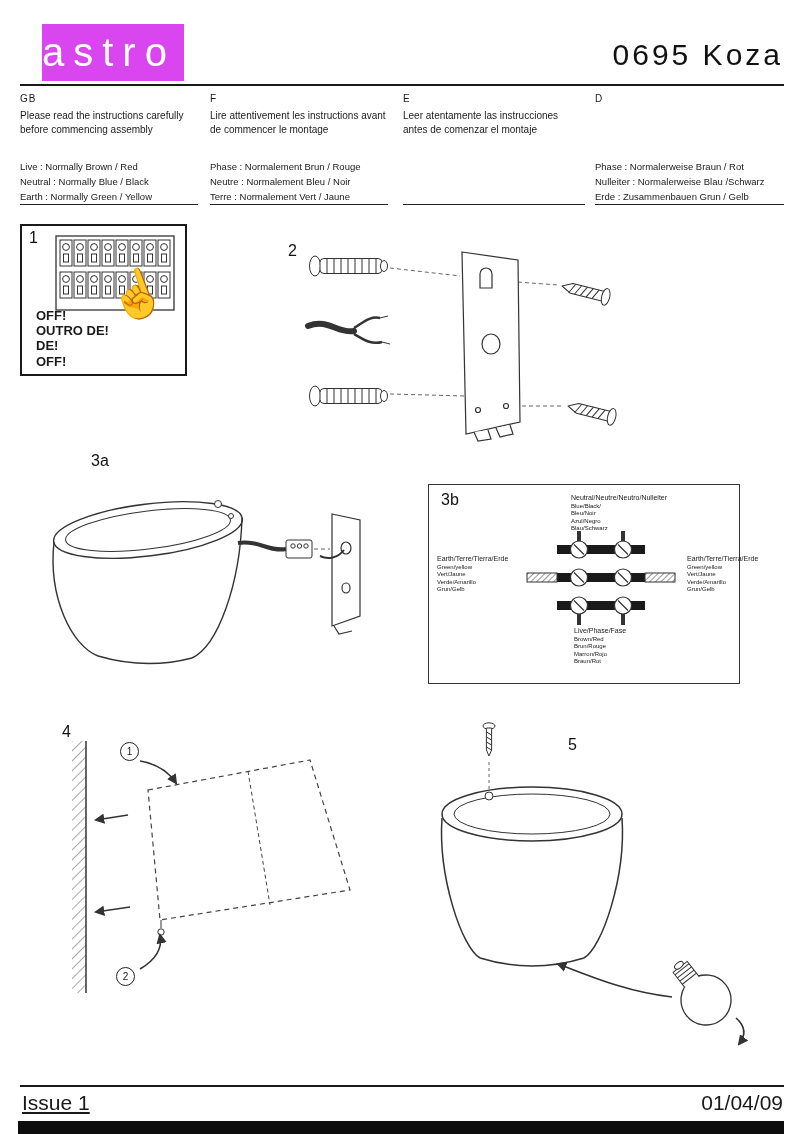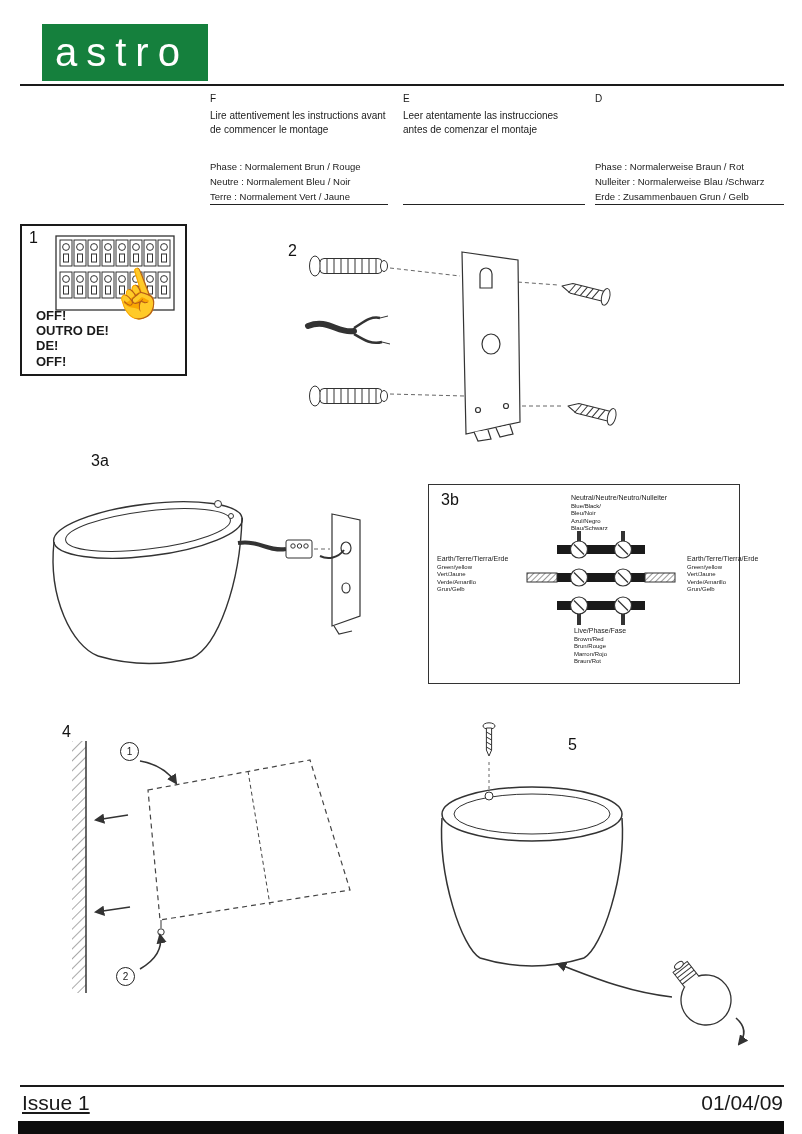--- a/index.html
+++ b/index.html
@@ -1,20 +1,20 @@
 <!DOCTYPE html>
 <html><head>
 <meta charset="utf-8">
 <style>
   * { margin:0; padding:0; box-sizing:border-box; }
   html,body { background:#9a9a9a; }
   body { font-family:"Liberation Sans", sans-serif; color:#1a1a1a; }
   .page { position:relative; width:802px; height:1134px; background:#ffffff; margin:0 auto; overflow:hidden; }
 
-  .logo-box { position:absolute; left:42px; top:24px; width:166px; height:57px; background:#15803d; color:#fff; display:flex; align-items:center; padding-left:13px; }
+  .logo-box { position:absolute; left:42px; top:24px; width:142px; height:57px; background:#d946ef; color:#fff; display:flex; align-items:center; }
   .logo-text { font-size:40px; letter-spacing:9px; font-weight:400; }
   .product { position:absolute; top:38px; right:19px; font-size:30px; letter-spacing:3px; color:#111; }
   .hrule { position:absolute; background:#1a1a1a; }
 
   .col { position:absolute; top:93px; height:112px; }
   .lang { font-size:10px; letter-spacing:1px; margin-bottom:5px; }
   .instr { font-size:10px; line-height:1.35; }
   .wiring { position:absolute; top:66px; left:0; right:0; font-size:9.5px; line-height:1.6; }
   .colrule { position:absolute; bottom:0; left:0; width:100%; height:1px; background:#222; }
 
@@ -38,22 +38,33 @@
   .bottom-bar { position:absolute; left:18px; top:1121px; width:766px; height:13px; background:#0d0d0d; }
 </style>
 </head>
 <body>
 
 <div class="page">
 
   <div class="logo-box">
     <span class="logo-text">astro</span>
   </div>
+  <div class="product">0695 Koza</div>
   <div class="hrule" style="left:20px; top:84px; width:764px; height:2px;"></div>
 
+  <div class="col" style="left:20px; width:178px;">
+    <div class="lang">GB</div>
+    <div class="instr">Please read the instructions carefully before commencing assembly</div>
+    <div class="wiring">
+      <div>Live : Normally Brown / Red</div>
+      <div>Neutral : Normally Blue / Black</div>
+      <div>Earth : Normally Green / Yellow</div>
+    </div>
+    <div class="colrule"></div>
+  </div>
 
   <div class="col" style="left:210px; width:178px;">
     <div class="lang">F</div>
     <div class="instr">Lire attentivement les instructions avant de commencer le montage</div>
     <div class="wiring">
       <div>Phase : Normalement Brun / Rouge</div>
       <div>Neutre : Normalement Bleu / Noir</div>
       <div>Terre : Normalement Vert / Jaune</div>
     </div>
     <div class="colrule"></div>

